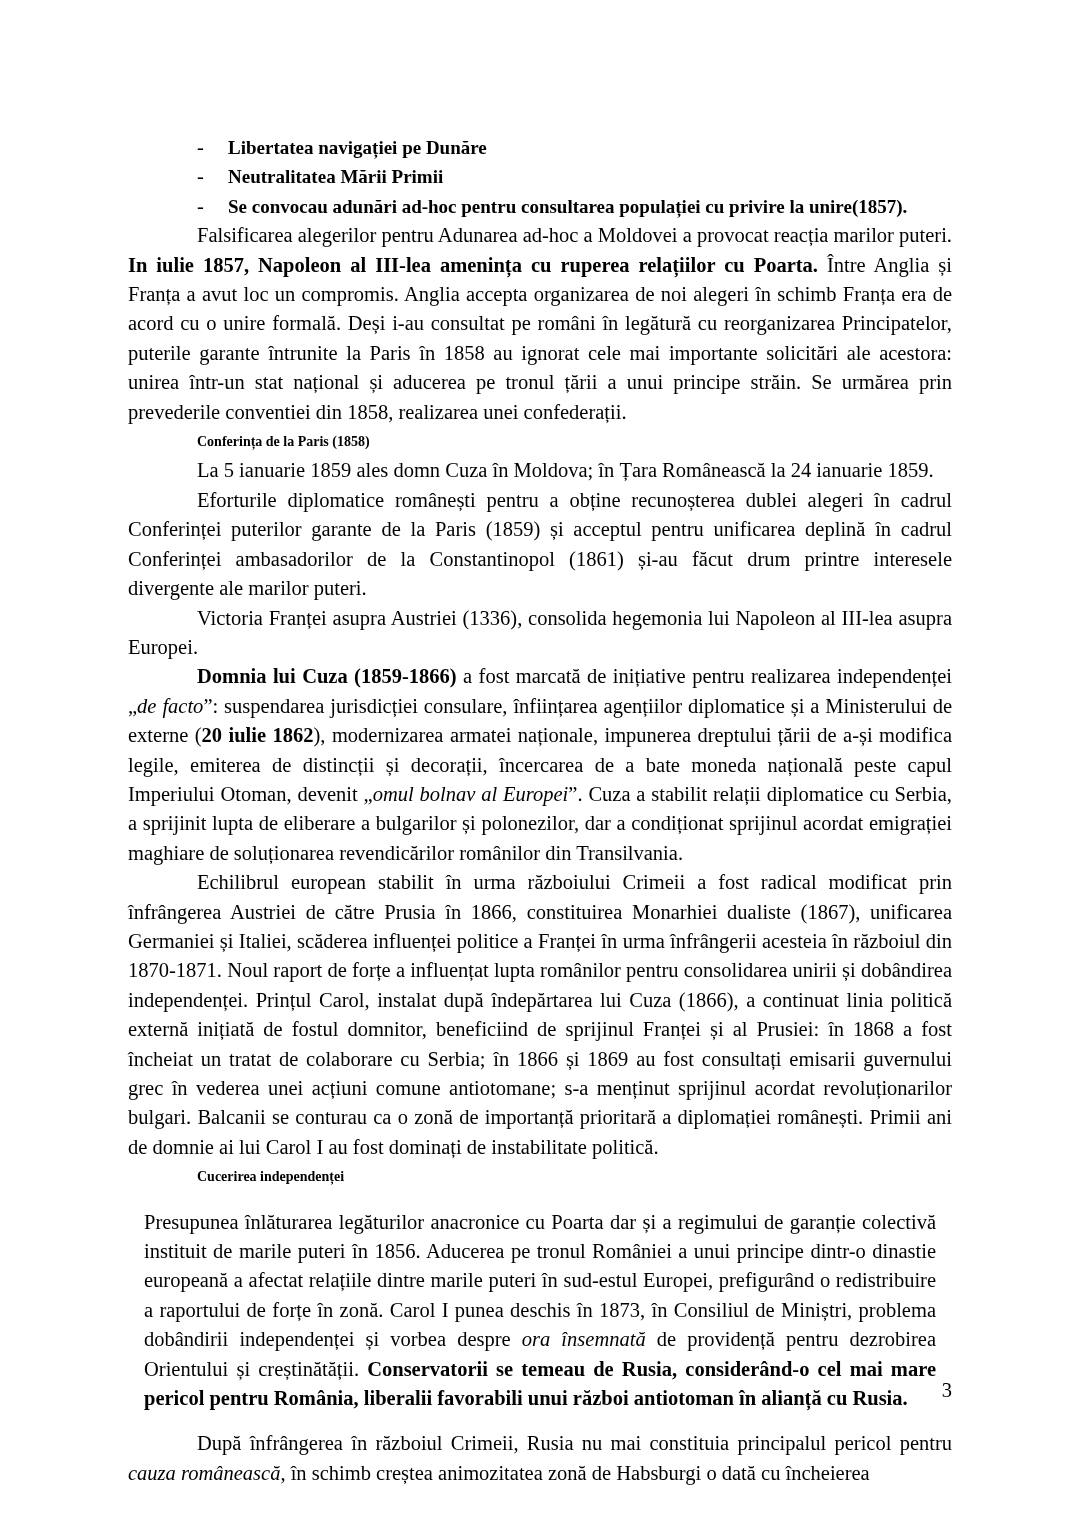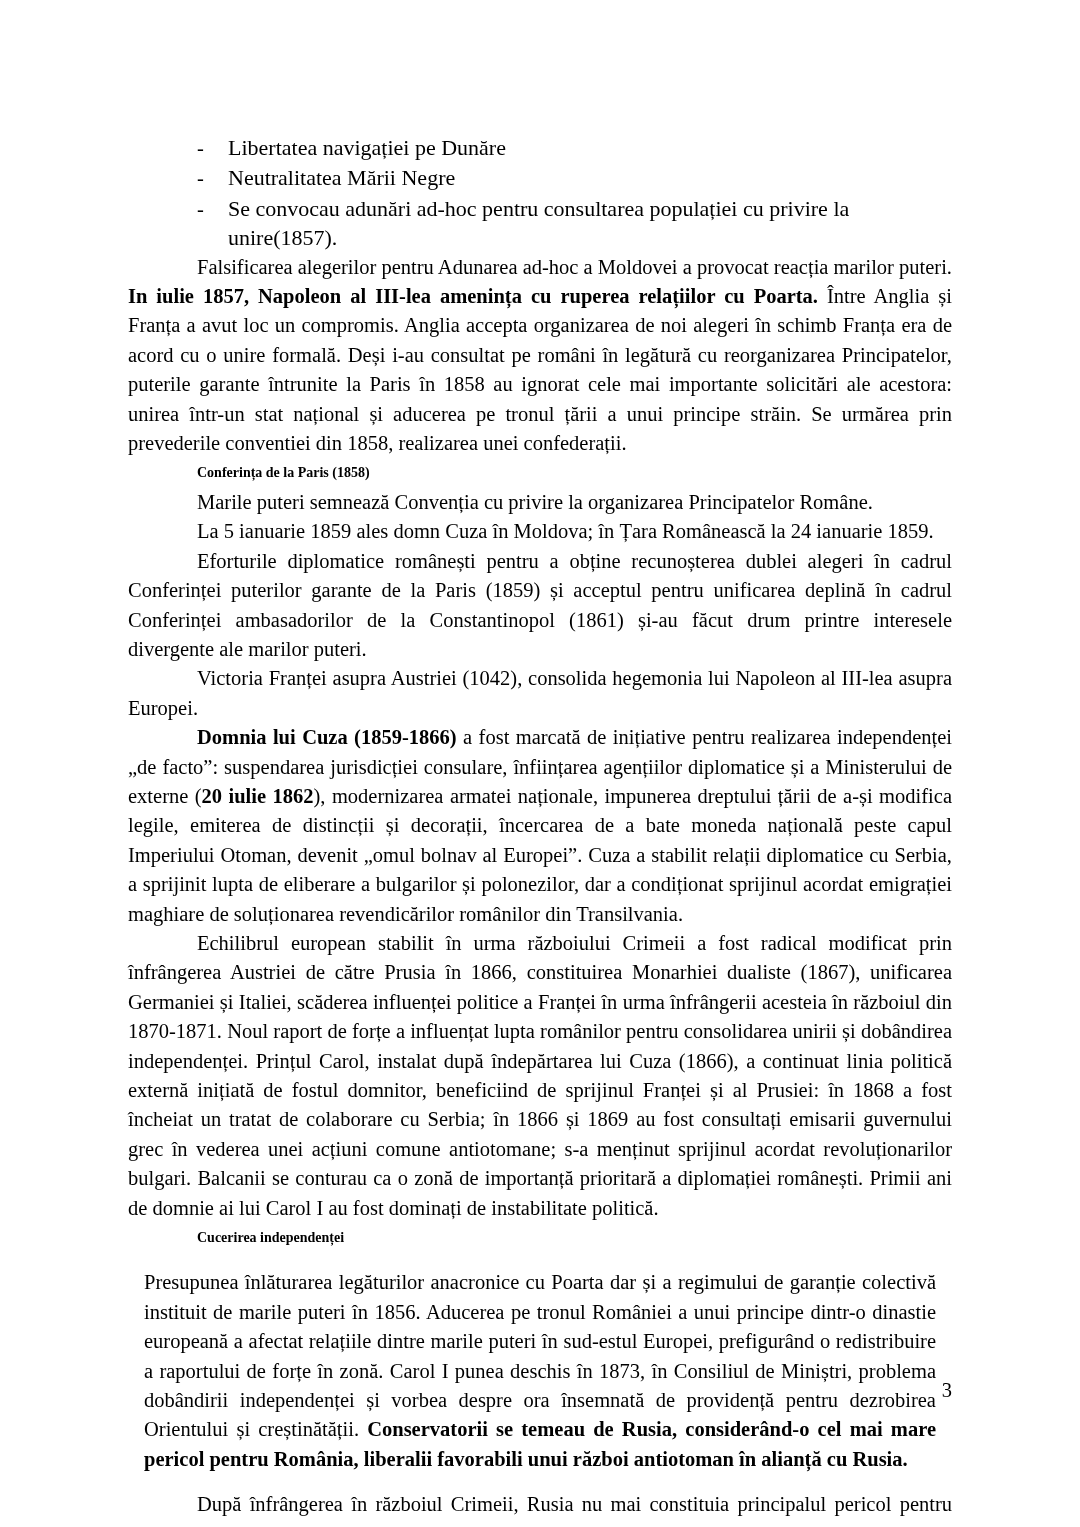--- a/index.html
+++ b/index.html
@@ -40,21 +40,22 @@
     line-height: 29.4px;
   }
   .bullet-marker {
     width: 31px;
     flex: 0 0 31px;
     margin-left: 69px;
     font-size: 20.5px;
   }
   .bullet-label {
     flex: 1 1 auto;
-    font-size: 22px;
+    font-size: 19px;
+    font-weight: bold;
   }
   p.para {
     margin: 0;
     text-indent: 69px;
     text-align: justify;
   }
   p.para-noindent {
     margin: 16px;
     text-indent: 0;
     text-align: justify;
@@ -65,21 +66,21 @@
   }
   .heading {
     margin: 0;
     text-indent: 69px;
     font-weight: bold;
     font-size: 14px;
     line-height: 29.4px;
     text-align: left;
   }
   .b { font-weight: bold; }
-  .i { }
+  .i { font-style: italic; }
   .page-number {
     position: absolute;
     right: 128px;
     bottom: 127px;
     font-size: 20.5px;
     line-height: 1;
   }
   
   .justify-all { text-align-last: left; }
 </style>
@@ -90,39 +91,38 @@
 
   <div class="body-text">
 
     <ul class="bullet-list">
       <li class="bullet-item">
         <span class="bullet-marker">-</span>
         <span class="bullet-label">Libertatea navigației pe Dunăre</span>
       </li>
       <li class="bullet-item">
         <span class="bullet-marker">-</span>
-        <span class="bullet-label">Neutralitatea Mării Negre</span>
+        <span class="bullet-label">Neutralitatea Mării Primii</span>
       </li>
       <li class="bullet-item">
         <span class="bullet-marker">-</span>
         <span class="bullet-label">Se convocau adunări ad-hoc pentru consultarea populației cu privire la unire(1857).</span>
       </li>
     </ul>
 
     <p class="para"><span>Falsificarea alegerilor pentru Adunarea ad-hoc a Moldovei a provocat reacția marilor puteri. </span><span class="b">In iulie 1857, Napoleon al III-lea amenința cu ruperea relațiilor cu Poarta.</span><span> Între Anglia și Franța a avut loc un compromis. Anglia accepta organizarea de noi alegeri în schimb Franța era de acord cu o unire formală. Deși i-au consultat pe români în legătură cu reorganizarea Principatelor, puterile garante întrunite la Paris în 1858 au ignorat cele mai importante solicitări ale acestora: unirea într-un stat național și aducerea pe tronul țării a unui principe străin. Se urmărea prin prevederile conventiei din 1858, realizarea unei confederații.</span></p>
 
     <p class="heading">Conferința de la Paris (1858)</p>
 
-    <p class="para">Marile puteri semnează Convenția cu privire la organizarea Principatelor Române.</p>
 
     <p class="para">La 5 ianuarie 1859 ales domn Cuza în Moldova; în Țara Românească la 24 ianuarie 1859.</p>
 
     <p class="para">Eforturile diplomatice românești pentru a obține recunoșterea dublei alegeri în cadrul Conferinței puterilor garante de la Paris (1859) și acceptul pentru unificarea deplină în cadrul Conferinței ambasadorilor de la Constantinopol (1861) și-au făcut drum printre interesele divergente ale marilor puteri.</p>
 
-    <p class="para">Victoria Franței asupra Austriei (1042), consolida hegemonia lui Napoleon al III-lea asupra Europei.</p>
+    <p class="para">Victoria Franței asupra Austriei (1336), consolida hegemonia lui Napoleon al III-lea asupra Europei.</p>
 
     <p class="para"><span class="b">Domnia lui Cuza (1859-1866)</span><span> a fost marcată de inițiative pentru realizarea independenței „</span><span class="i">de facto</span><span>”: suspendarea jurisdicției consulare, înființarea agențiilor diplomatice și a Ministerului de externe (</span><span class="b">20 iulie 1862</span><span>), modernizarea armatei naționale, impunerea dreptului țării de a-și modifica legile, emiterea de distincții și decorații, încercarea de a bate moneda națională peste capul Imperiului Otoman, devenit „</span><span class="i">omul bolnav al Europei</span><span>”. Cuza a stabilit relații diplomatice cu Serbia, a sprijinit lupta de eliberare a bulgarilor și polonezilor, dar a condiționat sprijinul acordat emigrației maghiare de soluționarea revendicărilor românilor din Transilvania.</span></p>
 
     <p class="para">Echilibrul european stabilit în urma războiului Crimeii a fost radical modificat prin înfrângerea Austriei de către Prusia în 1866, constituirea Monarhiei dualiste (1867), unificarea Germaniei și Italiei, scăderea influenței politice a Franței în urma înfrângerii acesteia în războiul din 1870-1871. Noul raport de forțe a influențat lupta românilor pentru consolidarea unirii și dobândirea independenței. Prințul Carol, instalat după îndepărtarea lui Cuza (1866), a continuat linia politică externă inițiată de fostul domnitor, beneficiind de sprijinul Franței și al Prusiei: în 1868 a fost încheiat un tratat de colaborare cu Serbia; în 1866 și 1869 au fost consultați emisarii guvernului grec în vederea unei acțiuni comune antiotomane; s-a menținut sprijinul acordat revoluționarilor bulgari. Balcanii se conturau ca o zonă de importanță prioritară a diplomației românești. Primii ani de domnie ai lui Carol I au fost dominați de instabilitate politică.</p>
 
     <p class="heading">Cucerirea independenței</p>
 
     <p class="para-noindent"><span>Presupunea înlăturarea legăturilor anacronice cu Poarta dar și a regimului de garanție colectivă instituit de marile puteri în 1856. Aducerea pe tronul României a unui principe dintr-o dinastie europeană a afectat relațiile dintre marile puteri în sud-estul Europei, prefigurând o redistribuire a raportului de forțe în zonă. Carol I punea deschis în 1873, în Consiliul de Miniștri, problema dobândirii independenței și vorbea despre </span><span class="i">ora însemnată</span><span> de providență pentru dezrobirea Orientului și creștinătății. </span><span class="b">Conservatorii se temeau de Rusia, considerând-o cel mai mare pericol pentru România, liberalii favorabili unui război antiotoman în alianță cu Rusia.</span></p>
 
     <p class="para justify-all"><span>După înfrângerea în războiul Crimeii, Rusia nu mai constituia principalul pericol pentru </span><span class="i">cauza românească</span><span>, în schimb creștea animozitatea zonă de Habsburgi o dată cu încheierea</span></p>

